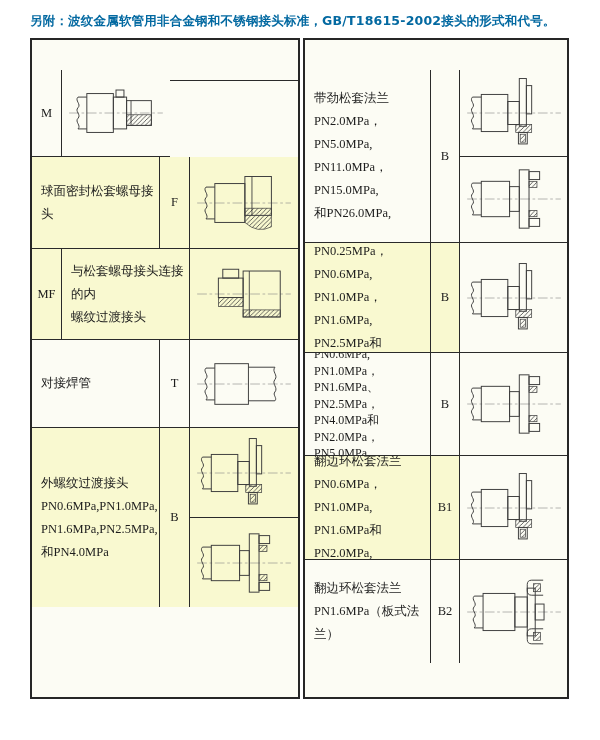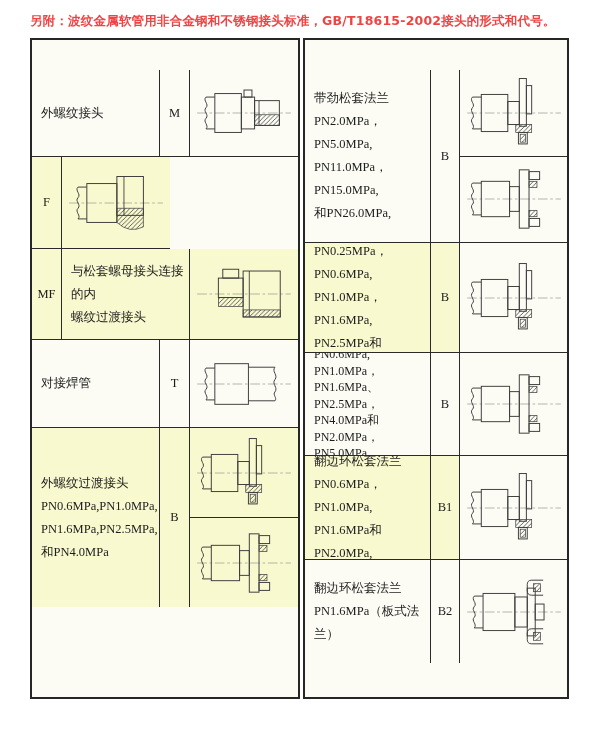--- a/index.html
+++ b/index.html
@@ -2,21 +2,21 @@
 <html><head>
 <meta charset="utf-8">
 <style>
   html,body{margin:0;padding:0;}
   body{
     width:600px;height:740px;position:relative;background:#ffffff;
     font-family:"Liberation Serif","DejaVu Serif",serif;color:#1c1c1c;overflow:hidden;
   }
   .title{
     position:absolute;left:30px;top:13px;font-family:"DejaVu Sans","Liberation Sans",sans-serif;
-    font-size:12.5px;font-weight:600;letter-spacing:.2px;color:#ef4444;white-space:nowrap;
+    font-size:12.5px;font-weight:600;letter-spacing:.2px;color:#0369a1;white-space:nowrap;
   }
   .tablewrap{position:absolute;left:30px;top:38px;display:flex;}
   .half{box-sizing:border-box;border:2px solid #262626;background:#fcfcf4;height:661px;}
   .half.lhs{width:270px;margin-right:3px;}
   .half.rhs{width:266px;}
   .row{display:flex;}
   .cell{
     box-sizing:border-box;border-right:1.5px solid #2a2a2a;border-bottom:1.5px solid #2a2a2a;
     background:#fcfcf4;display:flex;align-items:center;justify-content:center;overflow:hidden;
   }
@@ -45,23 +45,20 @@
 
 <div class="tablewrap">
 
   <div class="half lhs">
     <div class="row" style="height:30px">
       <div class="cell c1 th">型　式</div>
       <div class="cell c2 th">代号</div>
       <div class="cell c3 th">简　图</div>
     </div>
     <div class="row" style="height:87px">
-      <div class="cell c1 type">
-          <div class="tx">外螺纹接头</div>
-        </div>
       <div class="cell c2 code">M</div>
       <div class="cell c3 dia">
           <div class="d">
             <svg class="dg" viewBox="0 0 110 86">
               <defs>
                 <pattern id="hp1" patternUnits="userSpaceOnUse" width="5" height="5">
                   <path d="M0 5L5 0" stroke="#3d3d3d" stroke-width="0.9"></path>
                 </pattern>
               </defs>
               <path d="M2 43H108" stroke="#8a8a8a" stroke-width="0.7" stroke-dasharray="11 3 3 3" fill="none"></path>
@@ -70,20 +67,23 @@
               <rect x="52" y="25" width="15" height="36" stroke="#3d3d3d" stroke-width="1.1" fill="none"></rect>
               <rect x="55" y="17" width="9" height="8" stroke="#3d3d3d" stroke-width="1.1" fill="none"></rect>
               <rect x="67" y="29" width="28" height="28" stroke="#3d3d3d" stroke-width="1.1" fill="none"></rect>
               <line x1="72" y1="29" x2="72" y2="57" stroke="#3d3d3d" stroke-width="1"></line>
               <rect x="67" y="45" width="28" height="12" fill="url(#hp1)" stroke="#3d3d3d" stroke-width="0.8"></rect>
             </svg>
           </div>
         </div>
     </div>
     <div class="row" style="height:92px">
+      <div class="cell c1 type hl">
+          <div class="tx">球面密封松套螺母接头</div>
+        </div>
       <div class="cell c2 code hl">F</div>
       <div class="cell c3 dia hl">
           <div class="d">
             <svg class="dg" viewBox="0 0 110 86">
               <defs>
                 <pattern id="hp2" patternUnits="userSpaceOnUse" width="5" height="5">
                   <path d="M0 5L5 0" stroke="#3d3d3d" stroke-width="0.9"></path>
                 </pattern>
               </defs>
               <path d="M2 43H108" stroke="#8a8a8a" stroke-width="0.7" stroke-dasharray="11 3 3 3" fill="none"></path>

